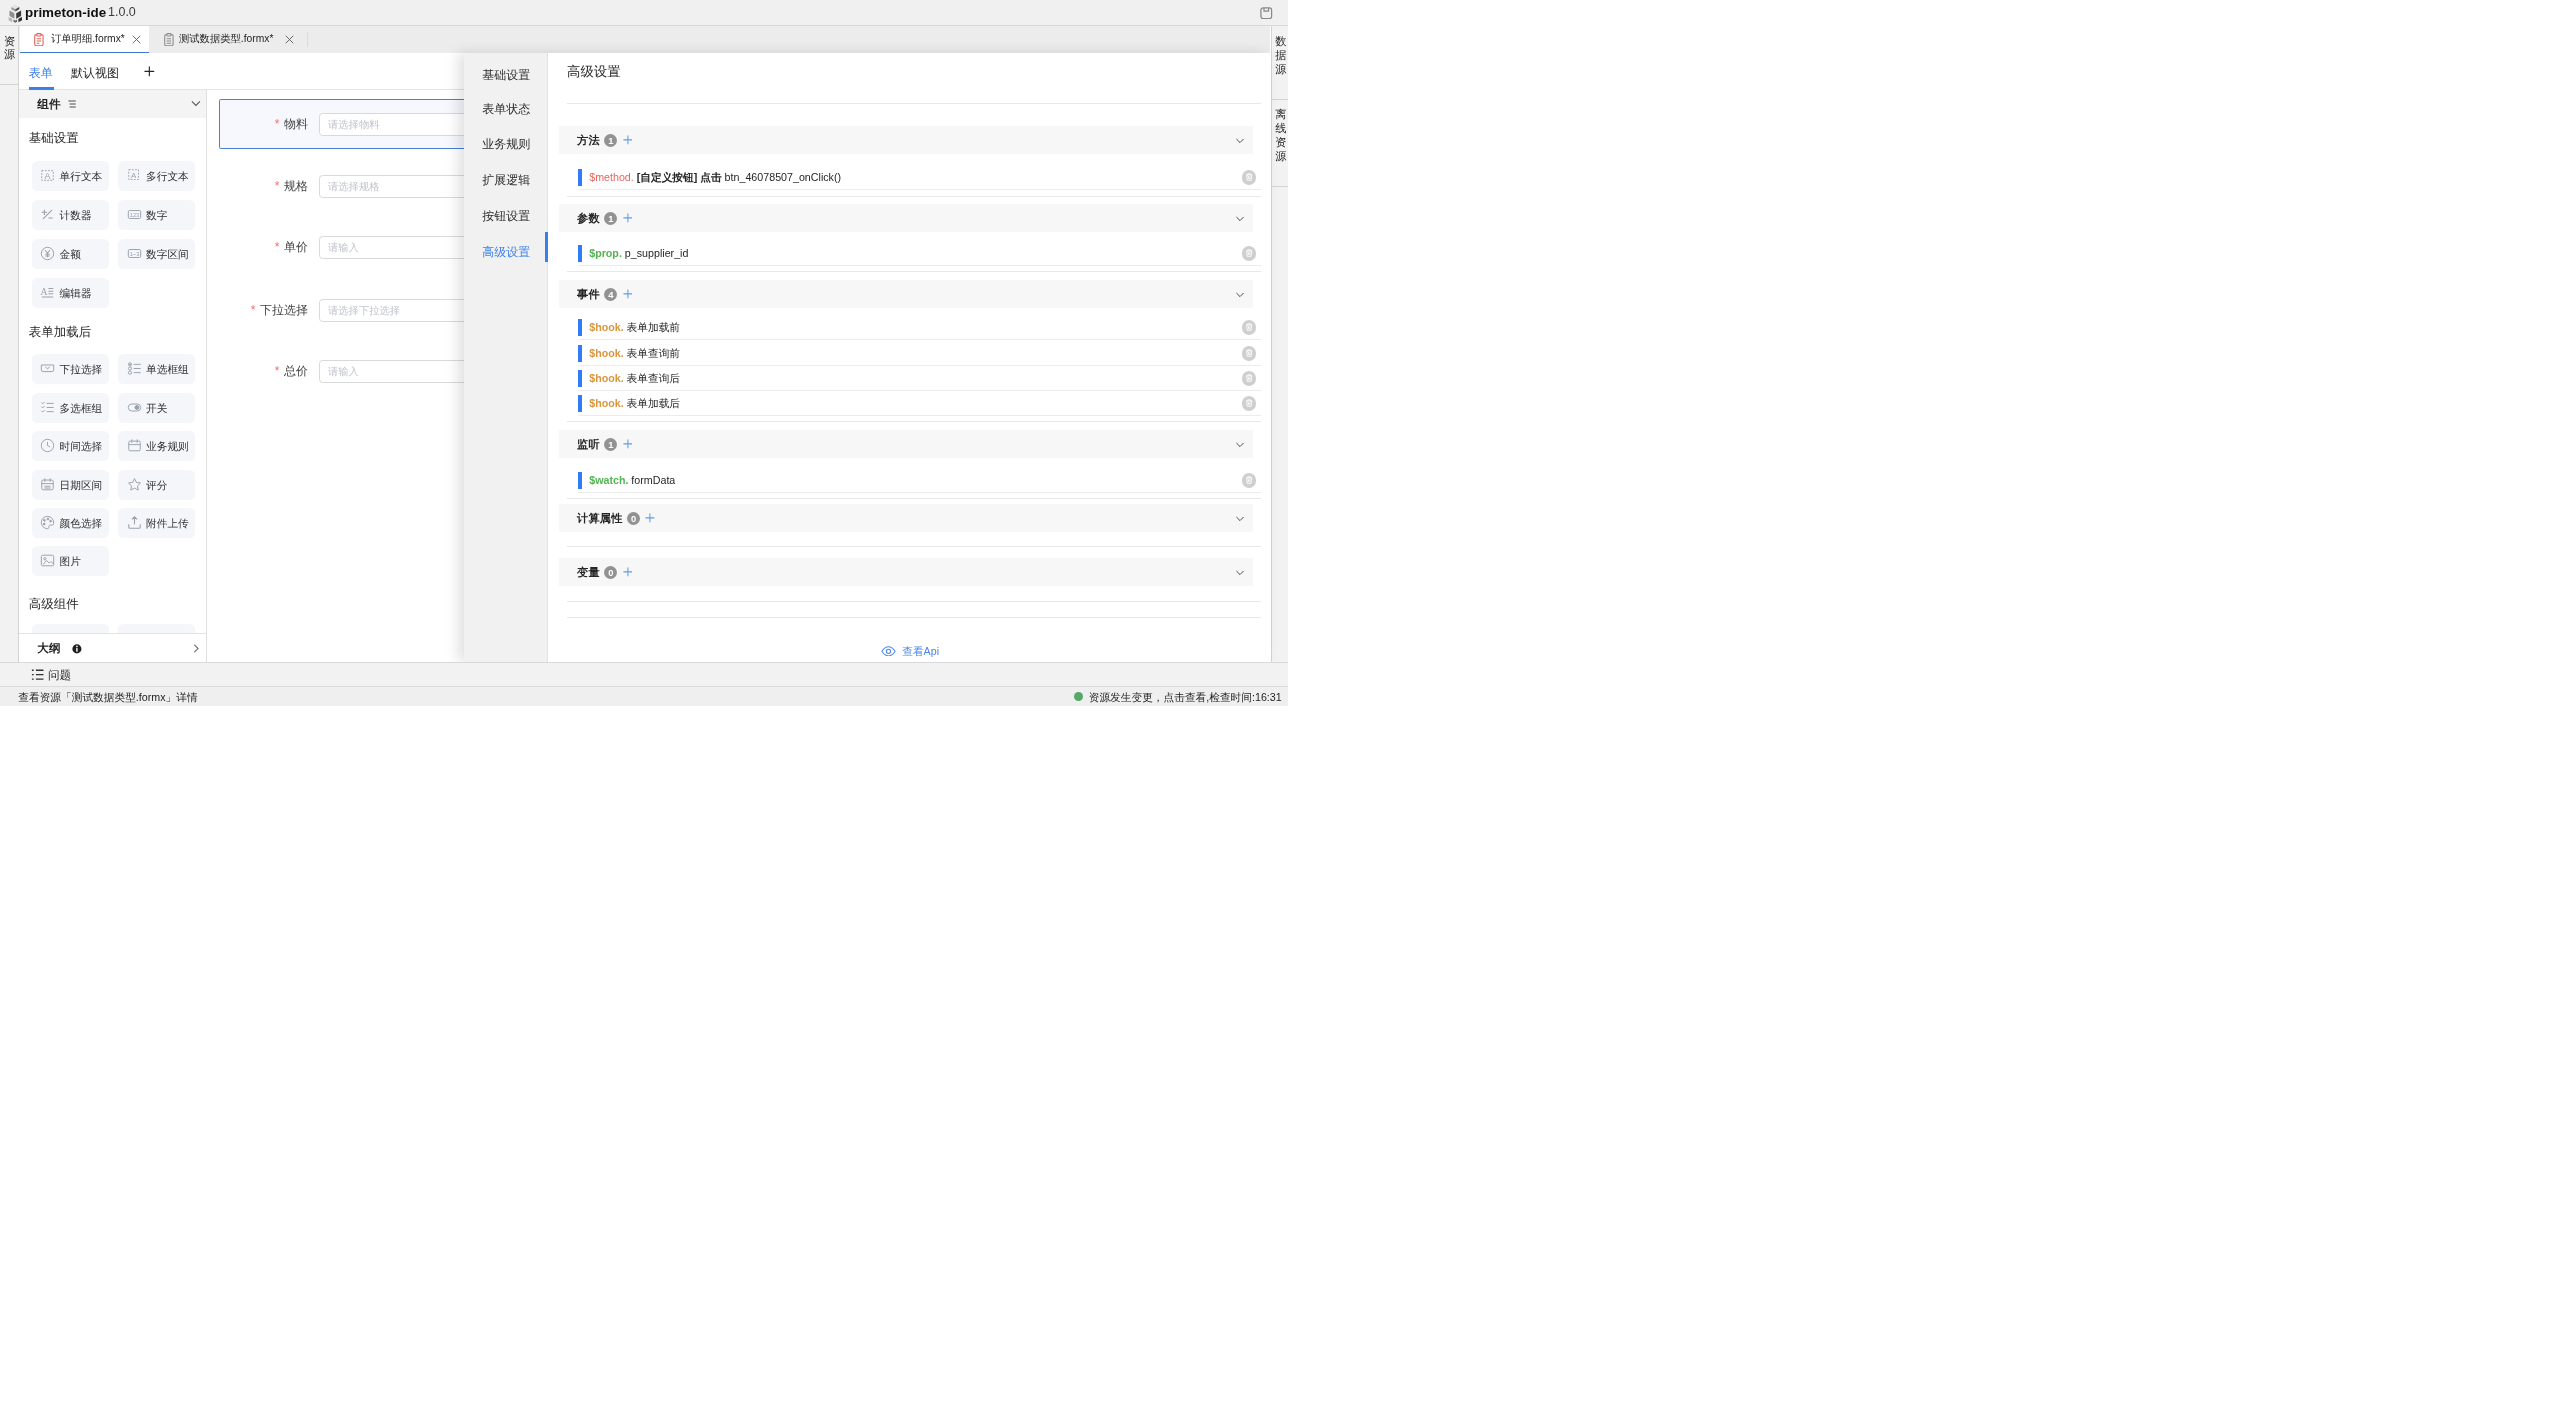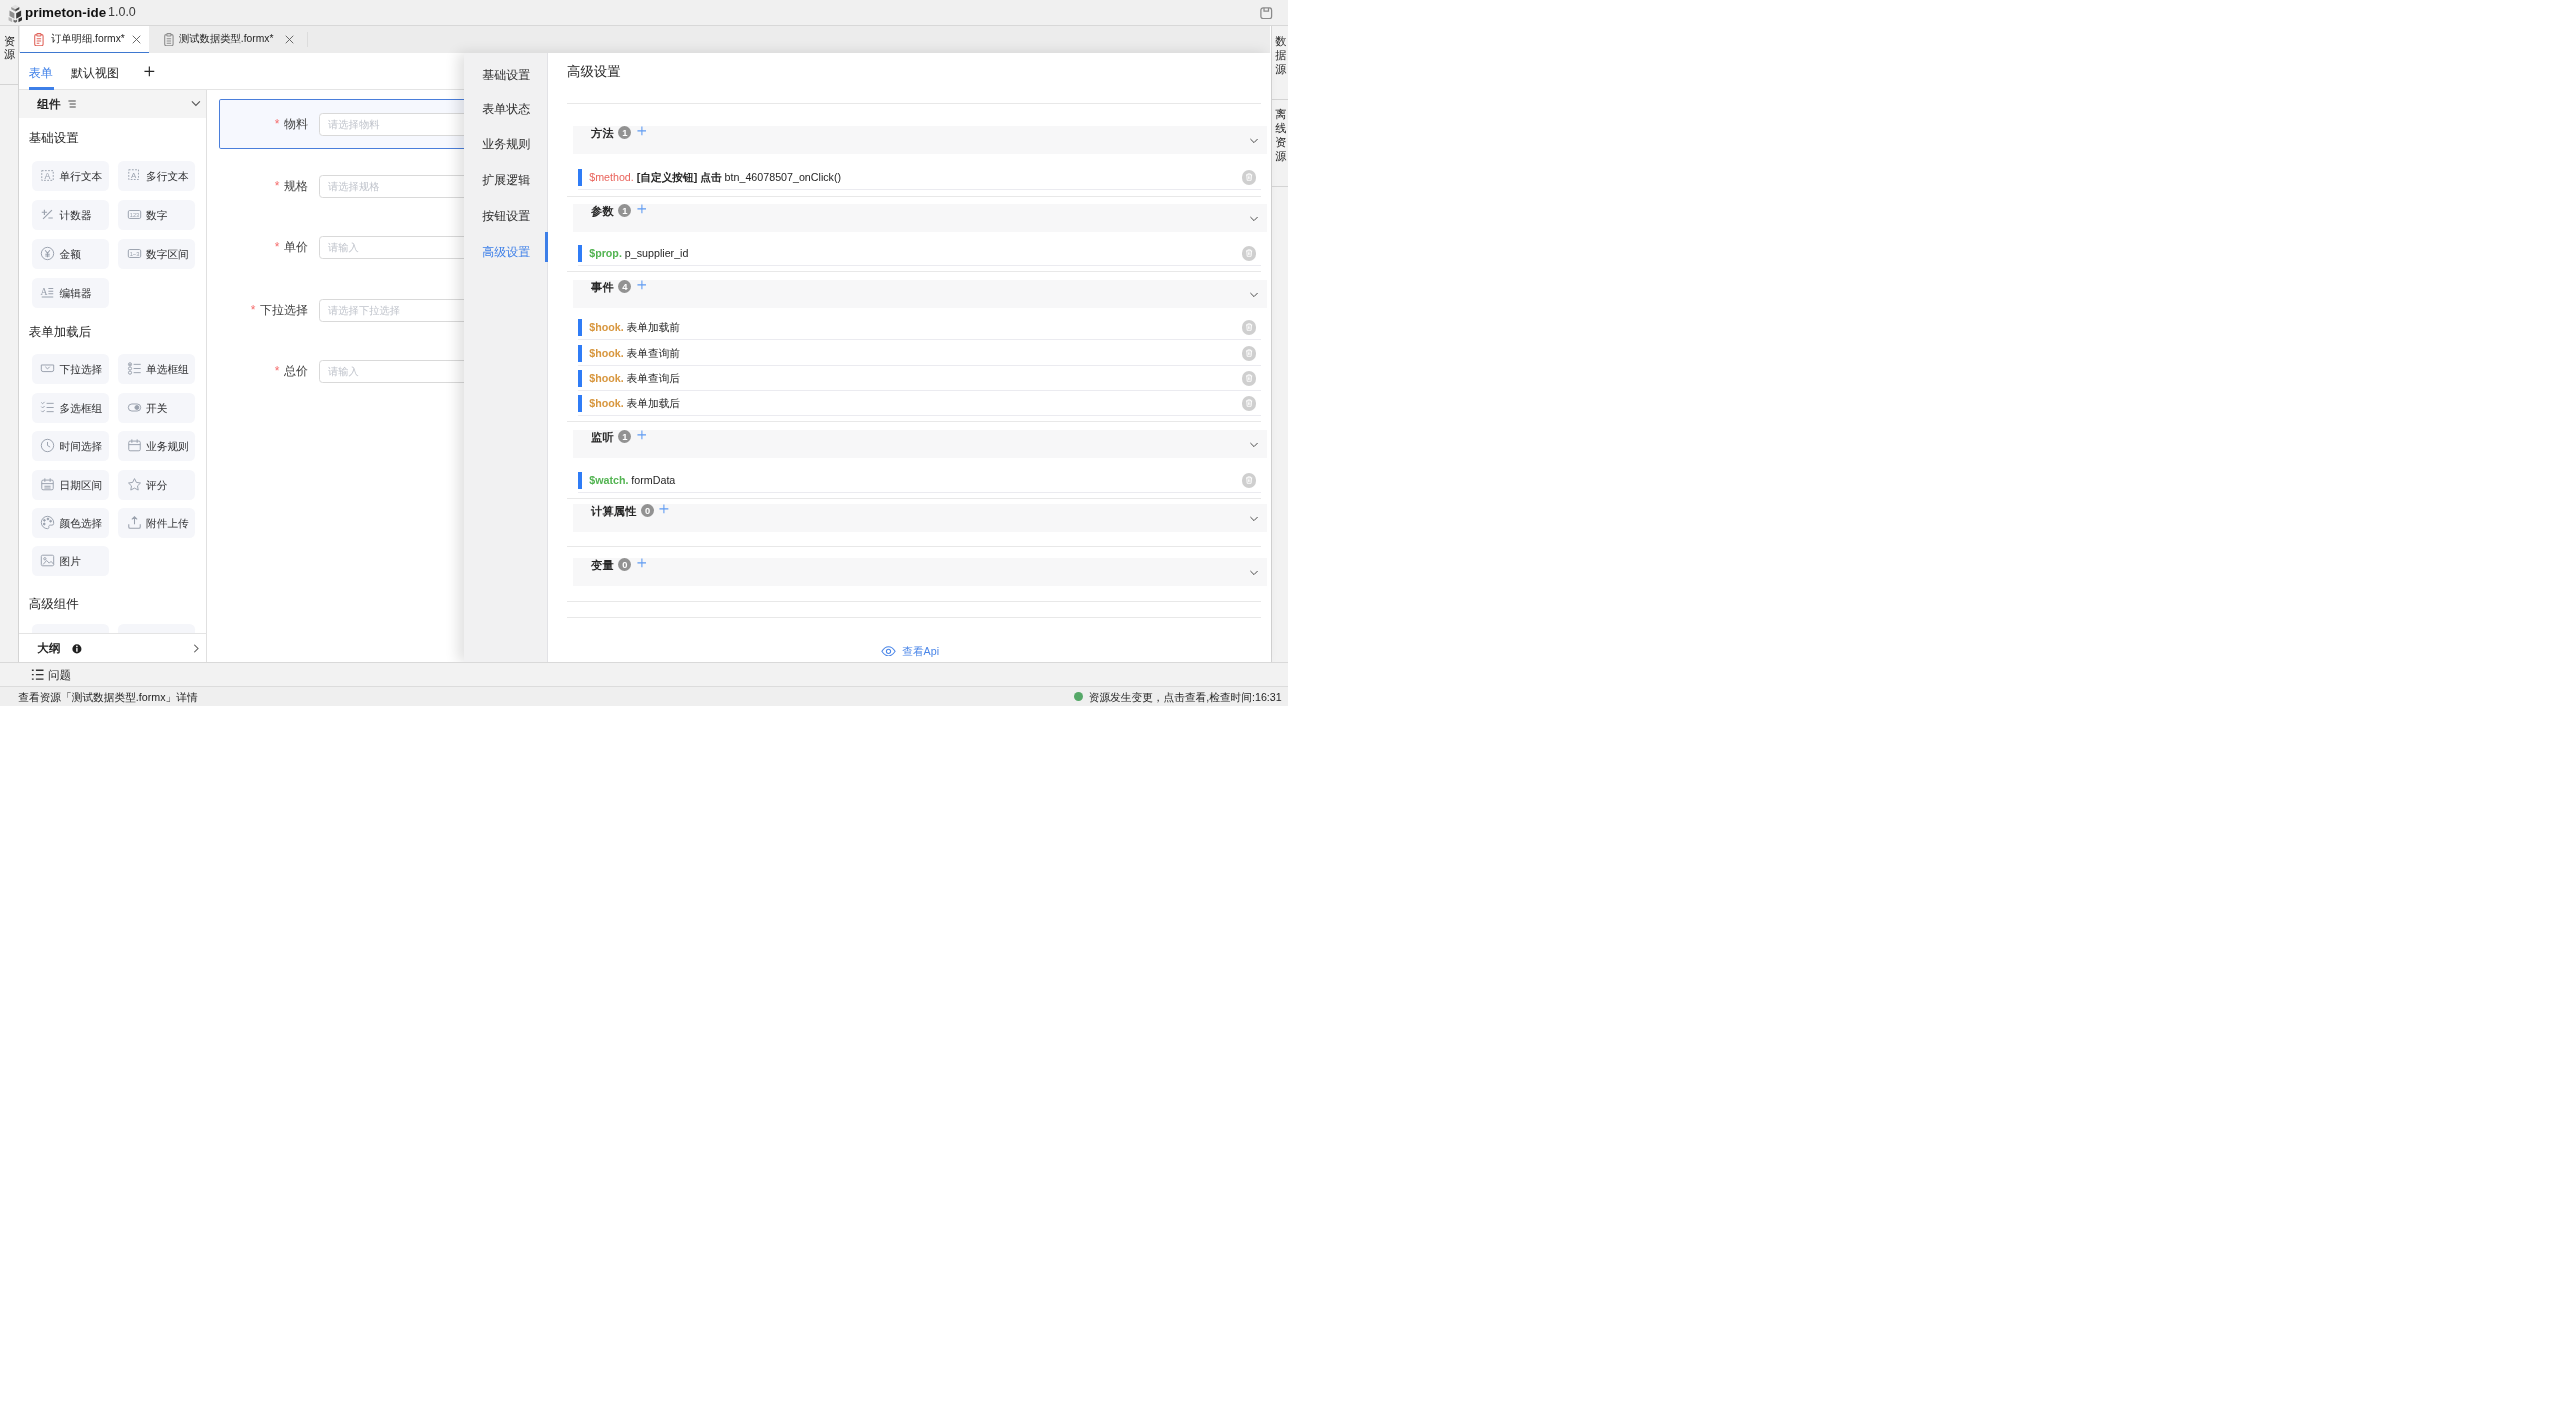--- a/index.html
+++ b/index.html
@@ -55,21 +55,21 @@
 #overlay { left:464px; top:53px; width:807px; height:609px; background:#fff; box-shadow:-6.3px 0 12.5px rgba(0,0,0,0.12); }
 #onav { position:absolute; left:0; top:0; width:84px; height:609px; background:#f1f1f2; border-right:0.9px solid #e2e2e6; }
 .onavitem { position:absolute; left:18.3px; font-size:12px; color:#2d2d2d; }
 .onavactive { color:#3d7fe8; }
 #onavbar { position:absolute; left:81px; top:179px; width:3.1px; height:30px; background:#3d7fe8; }
 #opanel { position:absolute; left:85px; top:0; width:722px; height:609px; background:#fff; }
 
 
 .ph1 { position:absolute; left:18px; top:9.8px; font-size:13.4px; color:#262626; }
 .hr { position:absolute; left:18px; width:694px; height:0.9px; background:#e8e8e8; }
-.band { position:absolute; left:24px; width:694px; height:28px; background:#f7f7f8; display:flex; align-items:flex-start; padding-left:18px; }
+.band { position:absolute; left:10px; width:694px; height:28px; background:#f7f7f8; display:flex; align-items:center; padding-left:18px; }
 .band .bt { font-size:11.2px; font-weight:bold; color:#262626; letter-spacing:0.2px; }
 .badge { width:13px; height:13px; border-radius:6.7px; background:#929292; color:#fff; font-size:9.4px; font-weight:bold; text-align:center; line-height:13px; margin-left:4.5px; }
 .plus { width:9.8px; height:9.8px; margin-left:5.4px; position:relative; }
 .chev { position:absolute; right:9px; top:9px; width:8px; height:8px; }
 .lrow { position:absolute; left:29px; width:683px; height:25px; border-bottom:0.9px solid #ebebf0; }
 .lbar { position:absolute; left:0px; top:4px; width:3.6px; height:16.6px; background:#2f7cf6; }
 .ltxt { position:absolute; left:11.2px; top:0; line-height:24px; font-size:10.7px; color:#262626; white-space:nowrap;}
 .red { color:#e9645c; }
 .green { color:#53b452; font-weight:bold; }
 .orange { color:#d8973f; font-weight:bold; }

